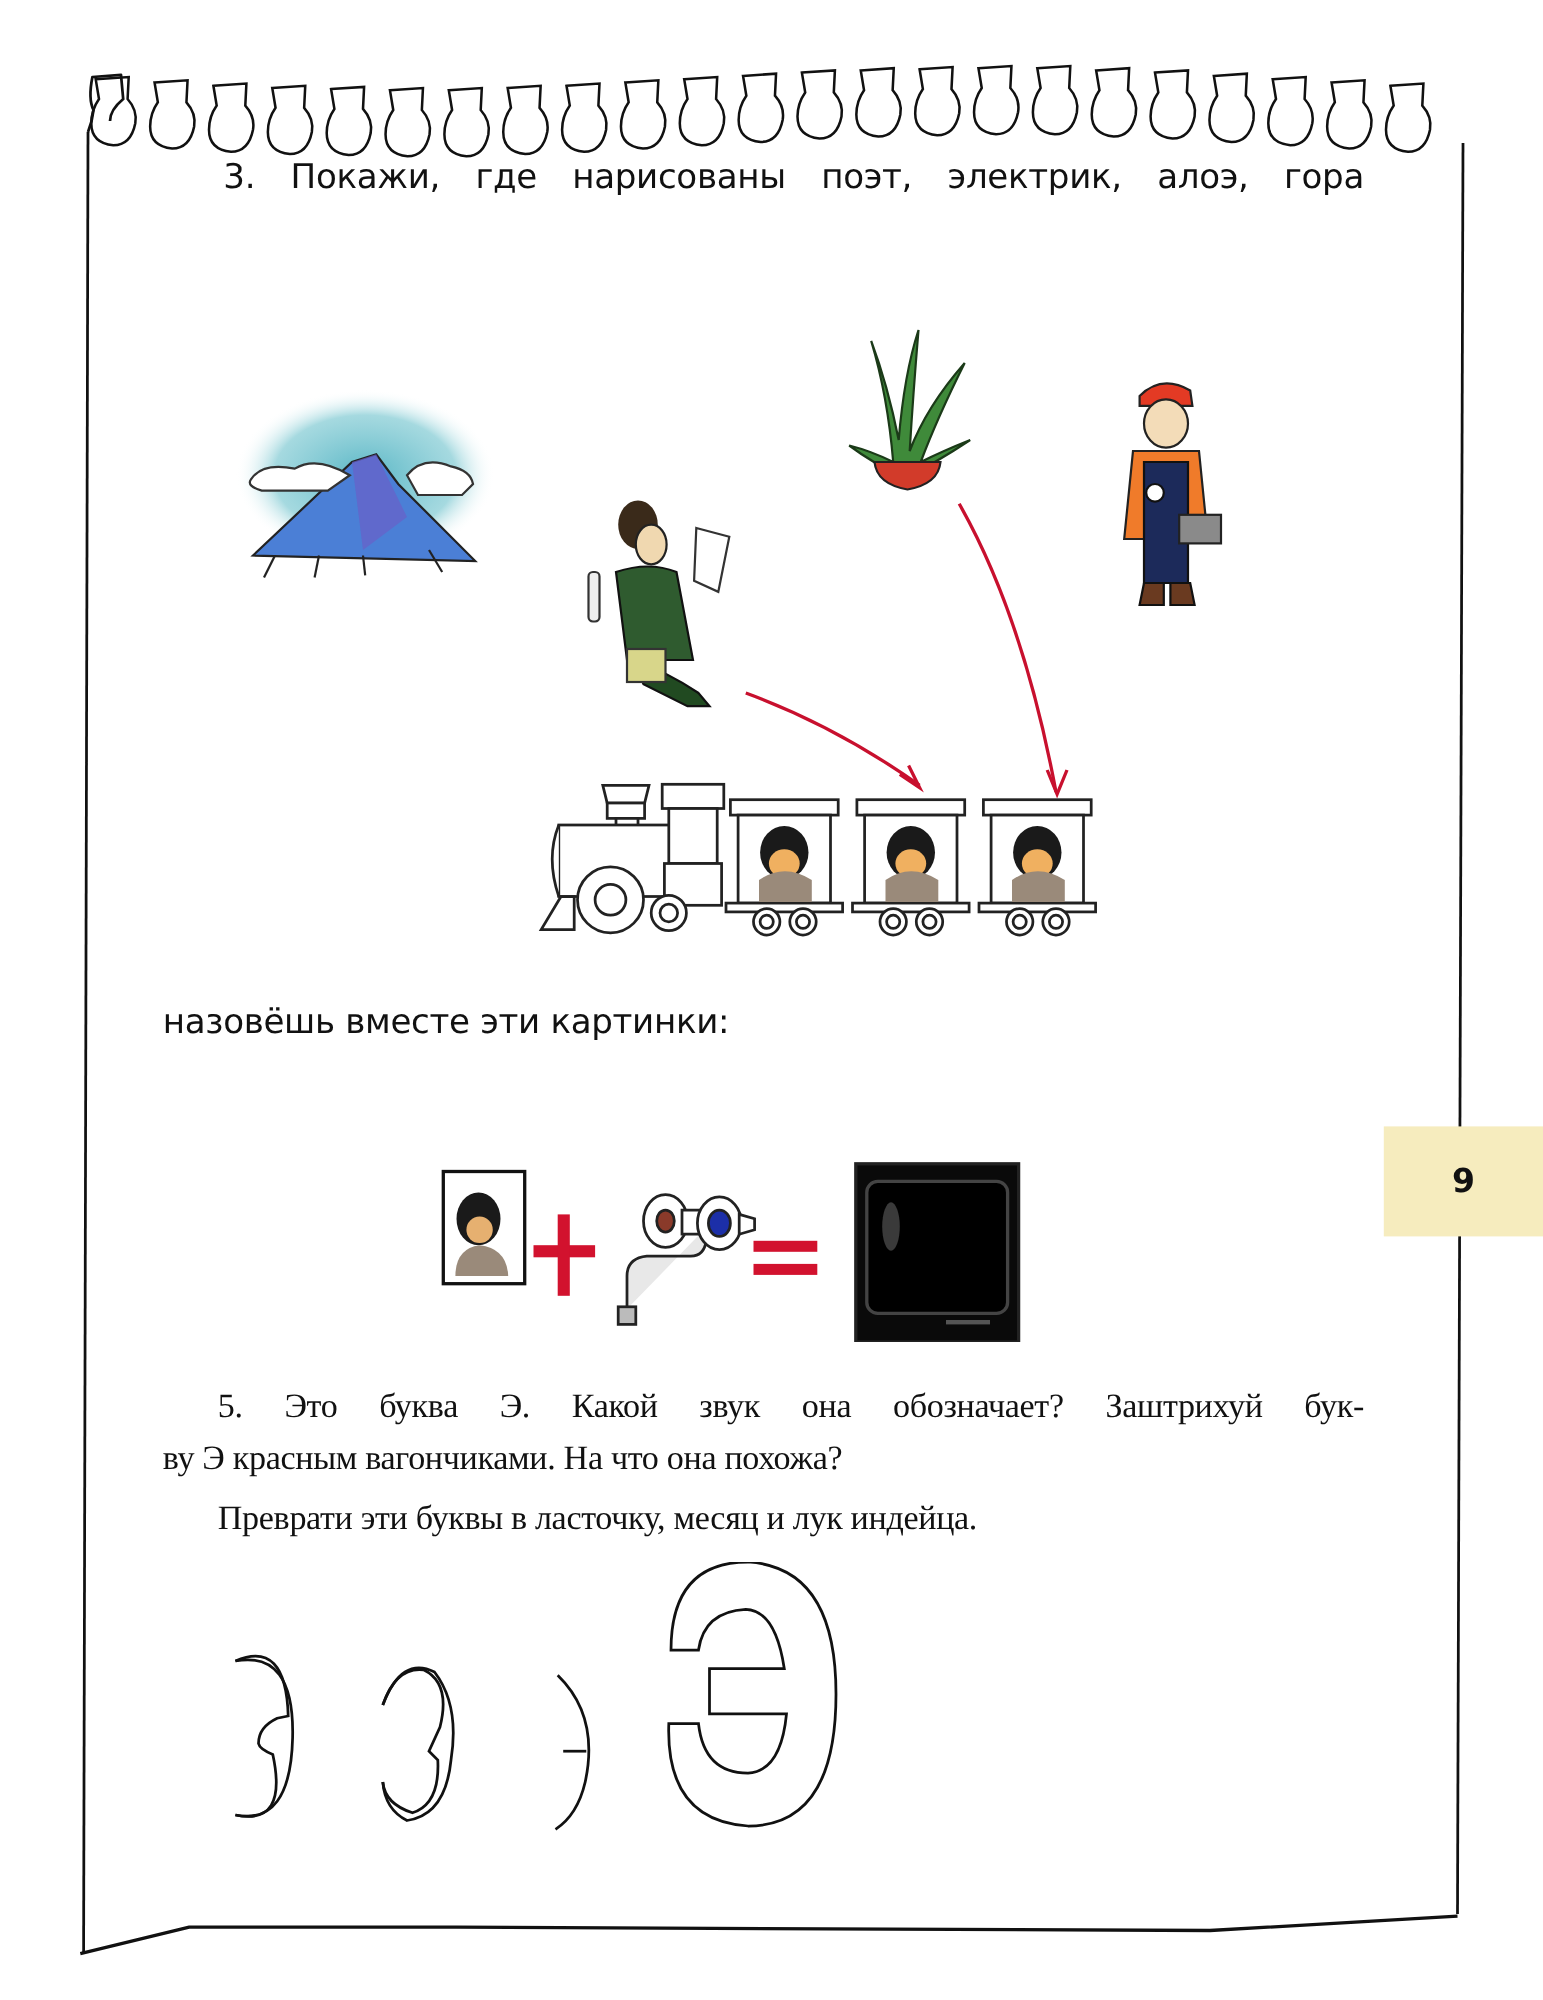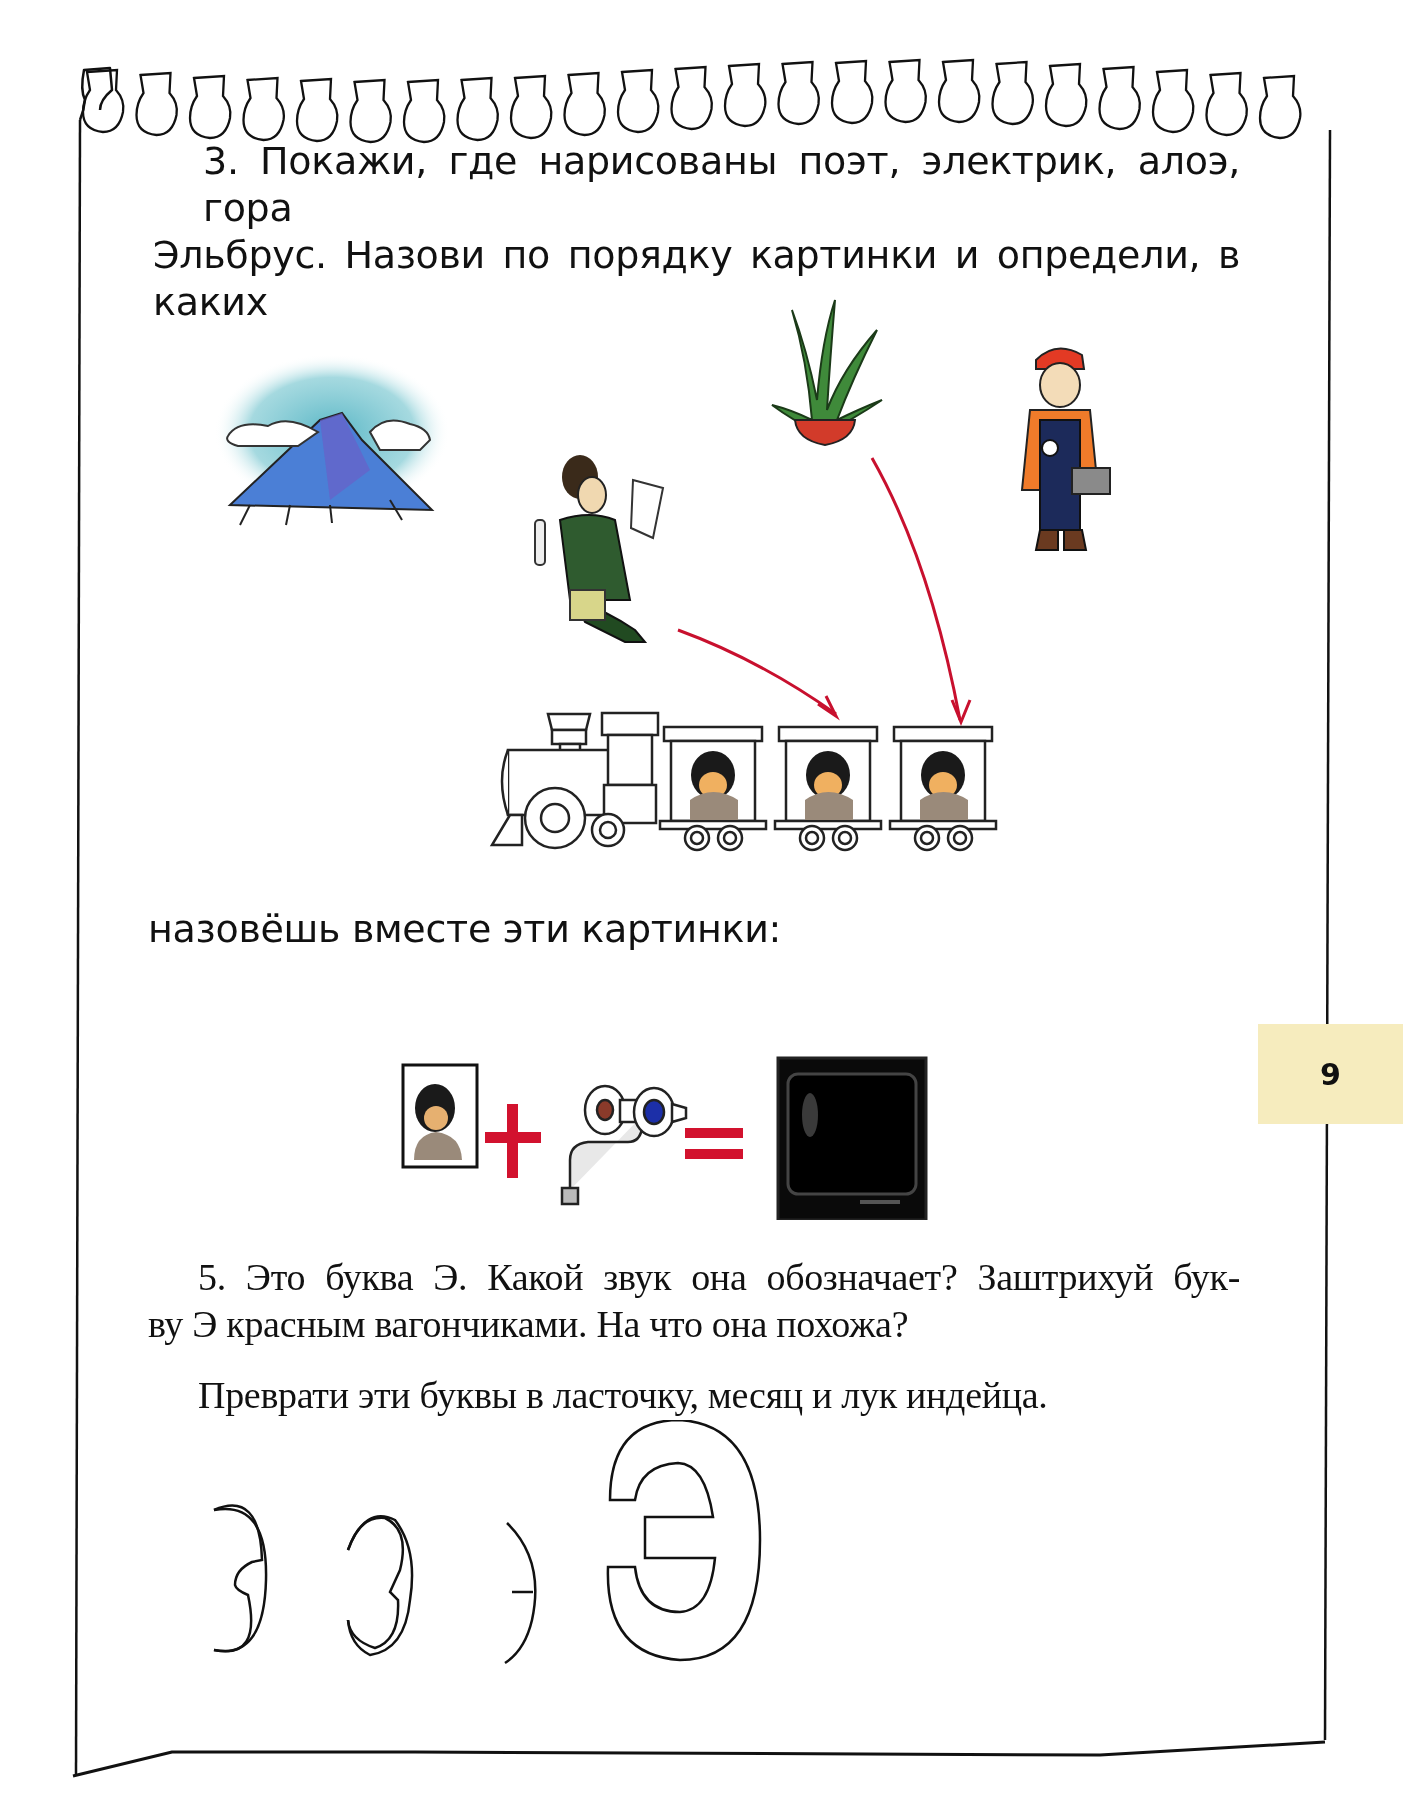--- a/index.html
+++ b/index.html
@@ -1,18 +1,18 @@
 <!DOCTYPE html>
 <html><head>
 <meta charset="utf-8">
 <style>
   html,body{margin:0;padding:0;background:#fff;}
   body{width:1403px;height:1818px;position:relative;overflow:hidden;font-family:"DejaVu Sans","Liberation Sans",sans-serif;color:#111;}
   .page-frame{position:absolute;left:0;top:0;width:1403px;height:1818px;}
-  .text{position:absolute;font-size:38px;line-height:47px;color:#111;letter-spacing:-0.3px;}
+  .text{position:absolute;font-size:31px;line-height:47px;color:#111;letter-spacing:-0.3px;}
   .text p{margin:0;}
   .indent{padding-left:50px;}
   #task3{left:153px;top:138px;width:1087px;text-align:justify;}
   #task4{left:148px;top:906px;width:1092px;}
   #task5{left:148px;top:1254px;width:1092px;font-family:Liberation Serif, serif;}
   .justify-line{text-align:justify;text-align-last:justify;}
   .page-tab{position:absolute;left:1258px;top:1024px;width:145px;height:100px;background:#f6ecbe;display:flex;align-items:center;justify-content:center;font-weight:bold;font-size:30px;color:#111;}
   .illus{position:absolute;}
   svg{display:block;}
 </style>
@@ -57,21 +57,20 @@
         <path d="M1103.5 69 L1133.5 67 L1132.5 87 Q1141.5 97 1139.5 109 Q1135.5 129 1119.5 129 Q1099.5 127 1099.5 109 Q1099.5 97 1106.5 87 Z"></path>
         <path d="M1157 72 L1187 70 L1186 90 Q1195 100 1193 112 Q1189 132 1173 132 Q1153 130 1153 112 Q1153 100 1160 90 Z"></path>
         <path d="M1210.5 75 L1240.5 73 L1239.5 93 Q1248.5 103 1246.5 115 Q1242.5 135 1226.5 135 Q1206.5 133 1206.5 115 Q1206.5 103 1213.5 93 Z"></path>
         <path d="M1264 78 L1294 76 L1293 96 Q1302 106 1300 118 Q1296 138 1280 138 Q1260 136 1260 118 Q1260 106 1267 96 Z"></path>
       </g>
   </g>
 </svg>
 
 <div class="text" id="task3">
   <p class="indent justify-line">3. Покажи, где нарисованы поэт, электрик, алоэ, гора</p>
-  <p class="justify-line">Эльбрус. Назови по порядку картинки и определи, в каких</p>
 </div>
 
 <svg class="illus" style="left:0;top:0" width="1403" height="900" viewBox="0 0 1403 900">
   <defs>
     <radialGradient id="sky" cx="50%" cy="50%" r="50%">
       <stop offset="0%" stop-color="#5ab7c6"></stop>
       <stop offset="70%" stop-color="#8fd0d8" stop-opacity="0.8"></stop>
       <stop offset="100%" stop-color="#ffffff" stop-opacity="0"></stop>
     </radialGradient>
   </defs>
@@ -216,21 +215,21 @@
   </g>
 </svg>
 
 <div class="page-tab">
   <span>9</span>
 </div>
 
 <div class="text" id="task5">
   <p class="indent justify-line">5. Это буква Э. Какой звук она обозначает? Заштрихуй бук-</p>
   <p>ву Э красным вагончиками. На что она похожа?</p>
-  <p class="indent" style="margin-top:24px">Преврати эти буквы в ласточку, месяц и лук индейца.</p>
+  <p class="indent" style="margin-top:8px">Преврати эти буквы в ласточку, месяц и лук индейца.</p>
 </div>
 
 <svg class="illus" style="left:200px;top:1420px" width="1060" height="260" viewBox="0 0 1060 260">
   <g fill="none" stroke="#111" stroke-width="2.5">
     <g>
       <path d="M14 90 Q60 70 62 140 L52 142 Q35 150 35 165 Q36 170 48 175 Q62 240 14 230"></path>
       <path d="M14 90 Q68 80 66 160 Q64 240 14 230"></path>
     </g>
     <g>
       <path d="M148 130 Q160 95 185 98 Q210 110 200 150 L190 172 L198 180 Q200 220 175 228 Q150 220 148 200"></path>

